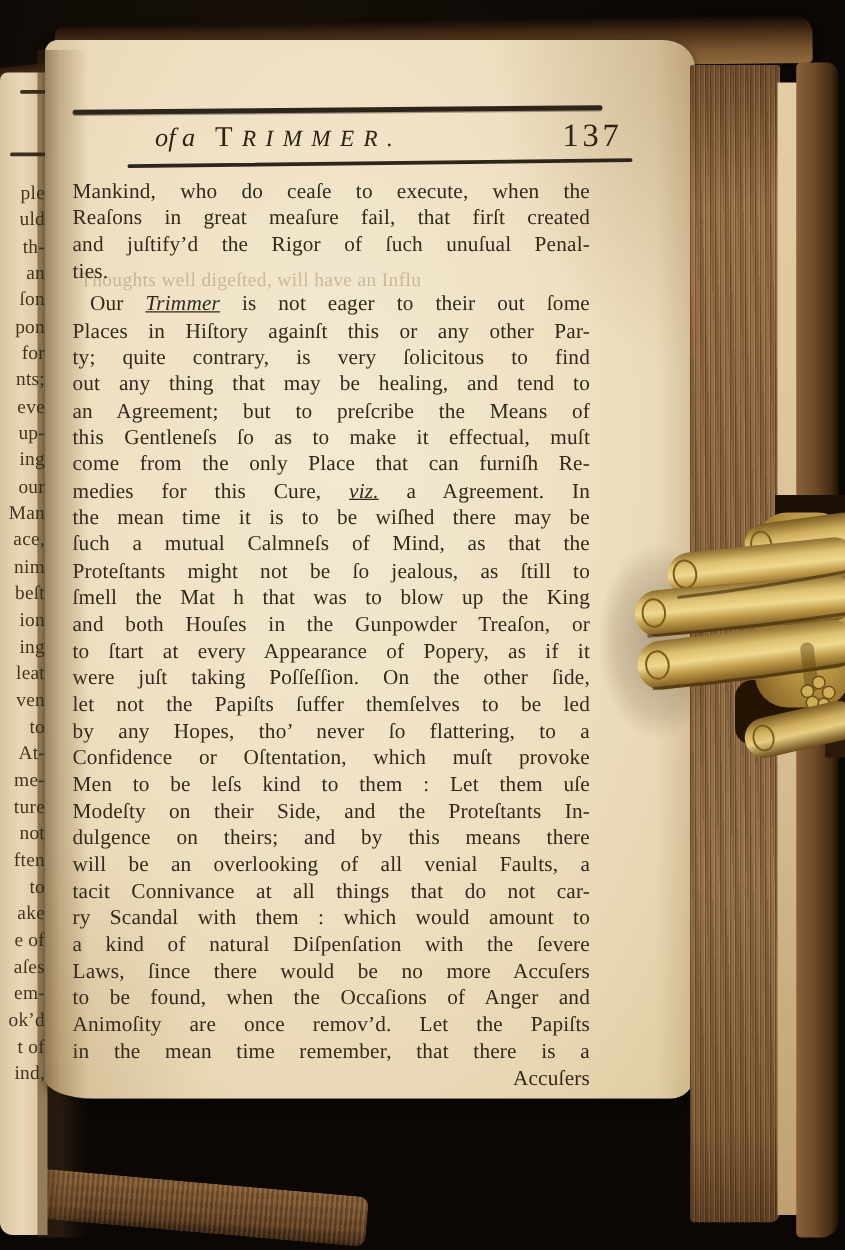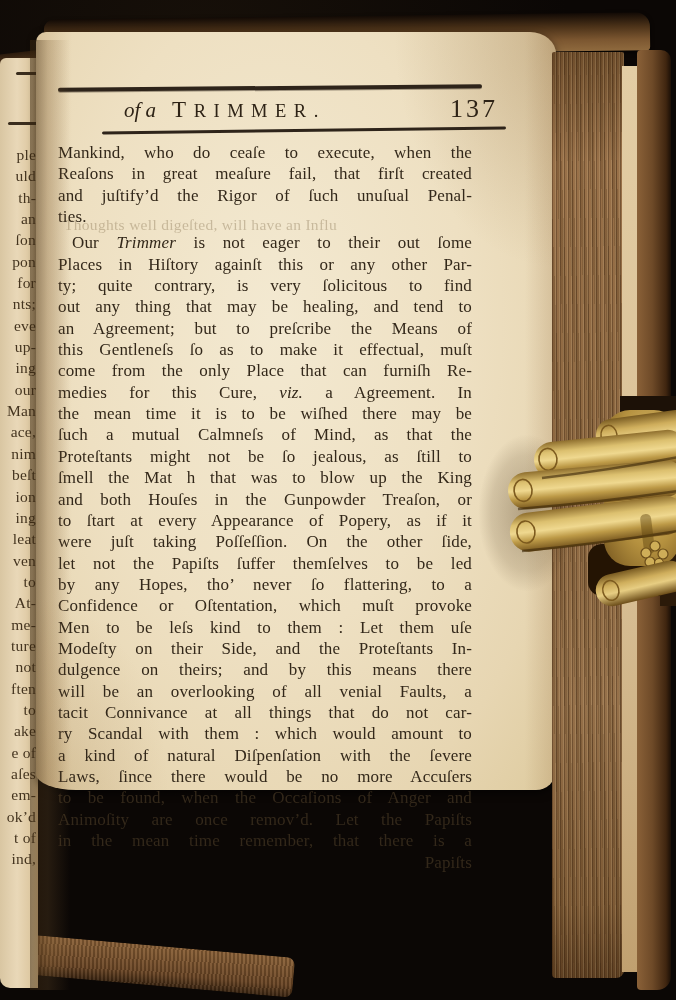--- a/index.html
+++ b/index.html
@@ -48,61 +48,61 @@
     font-size:15.5px;line-height:21.35px;color:#44341f;
     text-align:right;letter-spacing:.2px;
   }
   .gutter{
     left:30px;top:40px;width:40px;height:950px;
     background:linear-gradient(90deg, rgba(58,38,14,.50) 0%, rgba(120,88,48,.25) 45%, rgba(0,0,0,0) 100%);
     z-index:2;pointer-events:none;
   }
 
   .page{
-    left:36px;top:32px;width:520px;height:758px;
+    left:36px;top:32px;width:520px;height:847px;
     background:
       radial-gradient(ellipse at 100% 0%, rgba(140,105,60,.30) 0%, rgba(0,0,0,0) 22%),
       radial-gradient(ellipse at 0% 100%, rgba(150,115,70,.22) 0%, rgba(0,0,0,0) 18%),
       linear-gradient(90deg, rgba(170,135,85,.30) 0%, rgba(0,0,0,0) 7%),
       linear-gradient(270deg, rgba(150,110,65,.25) 0%, rgba(0,0,0,0) 6%),
       radial-gradient(ellipse at 45% 38%, #f3e9d1 0%, #eee0c2 48%, #e7d6b2 78%, #decb9f 100%);
     border-radius:10px 26px 20px 40px / 10px 22px 20px 16px;
     box-shadow:0 3px 8px rgba(0,0,0,.55);
     z-index:1;
   }
   .rule{position:absolute;background:#2e241a;border-radius:2px;}
   .rule-top{left:22px;top:54px;width:424px;height:4px;transform:rotate(-0.5deg);
     box-shadow:0 1px 0 rgba(46,36,26,.4);}
   .rule-bottom{left:66px;top:97px;width:404px;height:3px;transform:rotate(-0.7deg);}
 
   .hdr{left:22px;top:62px;width:448px;display:flex;align-items:baseline;color:#2e2316;}
   .hdr-of{margin-left:66px;font-style:italic;font-size:21px;}
   .hdr-title{margin-left:16px;letter-spacing:7.5px;}
   .hdr-t1{font-size:23px;}
-  .hdr-t2{font-size:18.5px;}
+  .hdr-t2{font-size:18.5px;font-style:italic;}
   .hdr-num{margin-left:auto;margin-right:8px;font-size:26px;letter-spacing:3px;}
 
   .ghost{
     left:28px;top:184px;width:380px;
     font-size:15.5px;color:rgba(104,82,48,.55);opacity:.55;
     filter:blur(.4px);letter-spacing:.3px;
   }
 
   .text-block{
     left:22px;top:110px;width:414px;
     font-size:17px;line-height:21.35px;color:#33281a;
     letter-spacing:.15px;
   }
   .text-block div{
     text-align:justify;text-align-last:justify;
   }
   .text-block div.flush{text-align-last:left;}
   .text-block div.indent{text-indent:14px;margin-top:5px;}
   .text-block div.catchword{text-align-last:right;margin-top:1px;}
-  .it{font-style:italic;}
+  .it{font-style:italic;text-decoration:underline;}
 
   .fore-edge{
     left:552px;top:52px;width:72px;height:926px;
     background:
       repeating-linear-gradient(90deg, rgba(40,20,5,.30) 0 1px, rgba(0,0,0,0) 1px 3px, rgba(255,235,190,.14) 3px 4px),
       repeating-linear-gradient(88deg, rgba(70,45,18,.22) 0 5px, rgba(0,0,0,0) 5px 11px),
       linear-gradient(180deg,#6f4e2c 0%,#997149 12%,#8c6740 45%,#96714a 70%,#7d5a35 92%,#5d3f22 100%);
     border-radius:2px 2px 8px 4px;
     z-index:1;
   }
@@ -213,21 +213,21 @@
       <div>Modeſty on their Side, and the Proteſtants In-</div>
       <div>dulgence on theirs; and by this means there</div>
       <div>will be an overlooking of all venial Faults, a</div>
       <div>tacit Connivance at all things that do not car-</div>
       <div>ry Scandal with them : which would amount to</div>
       <div>a kind of natural Diſpenſation with the ſevere</div>
       <div>Laws, ſince there would be no more Accuſers</div>
       <div>to be found, when the Occaſions of Anger and</div>
       <div>Animoſity are once remov’d. Let the Papiſts</div>
       <div>in the mean time remember, that there is a</div>
-      <div class="catchword">Papiſts</div>
+      <div class="catchword">Accuſers</div>
     </div>
 </div>
 
 <div class="abs fore-edge"></div>
 <div class="abs inner-sliver"></div>
 <div class="abs cover-edge"></div>
 
 <div class="abs hand-shadow"></div>
 <svg class="abs hand" width="184" height="230" viewBox="0 0 184 230">
   <defs>

